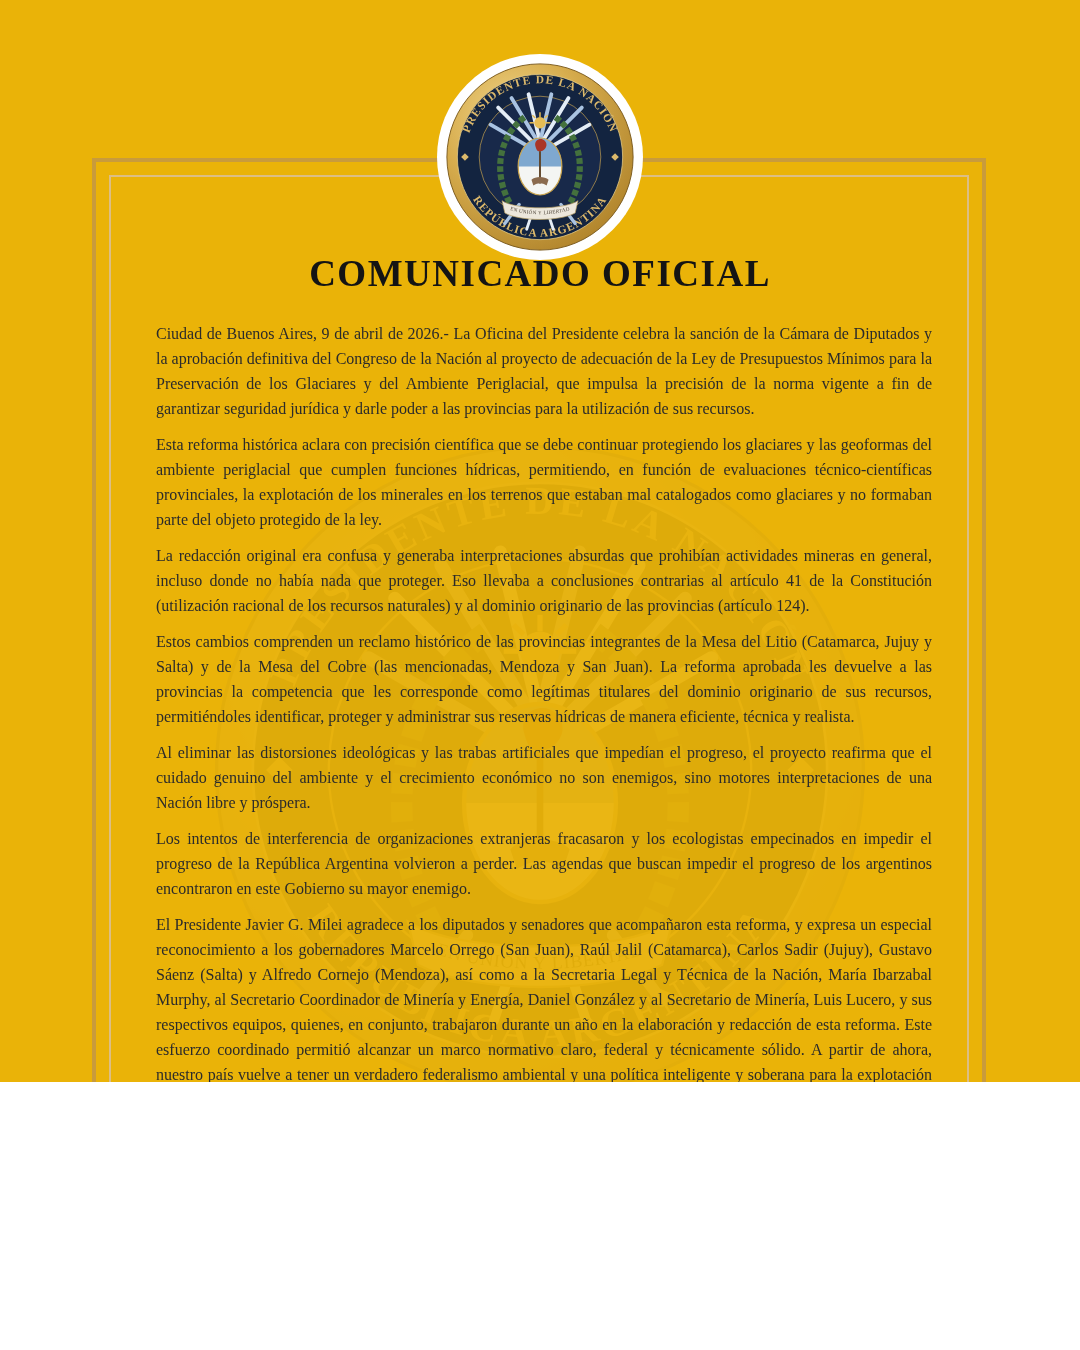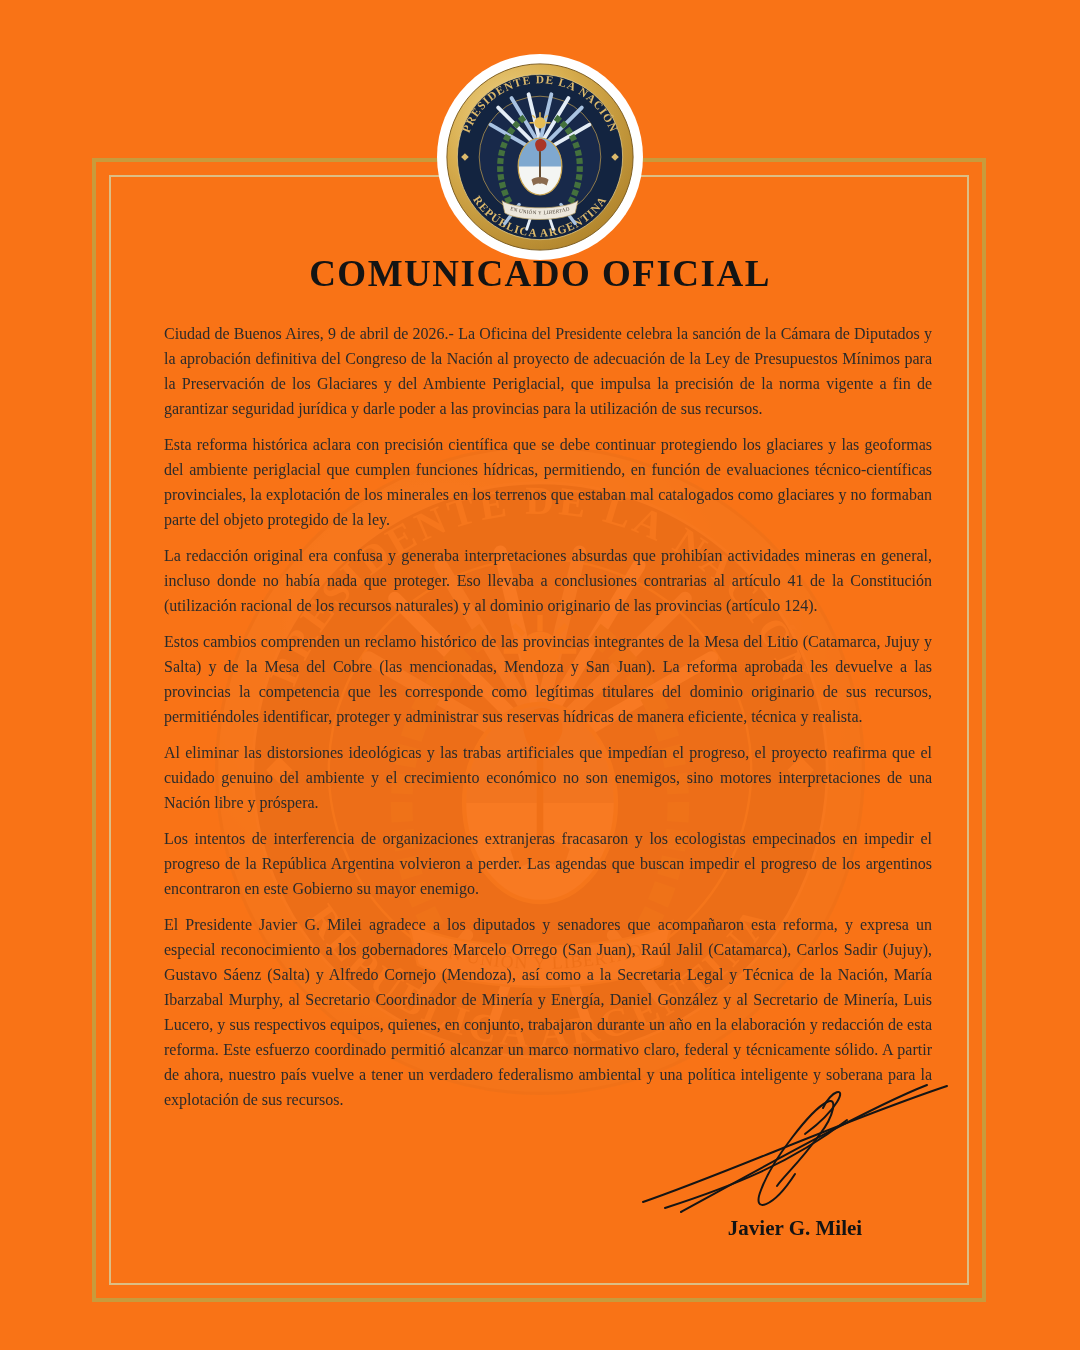--- a/index.html
+++ b/index.html
@@ -1,19 +1,19 @@
 <!DOCTYPE html>
 <html><head>
 <meta charset="utf-8">
 <style>
   html,body{margin:0;padding:0;background:#ffffff;}
   .page{
     position:relative;
-    width:1080px;height:1350px;
-    background:#f97316;
+    width:1080px;height:1082px;
+    background:#eab308;
     overflow:hidden;
     font-family:"Liberation Serif", serif;
   }
   
   .frame-outer{
     position:absolute;left:92px;top:158px;width:886px;height:1136px;
     border:4px solid #C89B3C;z-index:1;
   }
   .frame-inner{
     position:absolute;left:109px;top:175px;width:856px;height:1106px;
@@ -39,21 +39,21 @@
   .title{
     margin:0;text-align:center;
     font-size:37px;font-weight:bold;letter-spacing:1.5px;color:#141414;
   }
   .subtitle{
     margin:14px 0 0 0;text-align:center;
     font-size:20px;font-weight:bold;letter-spacing:0.4px;color:#1c1c1c;
   }
   .body-text{margin-top:26px;}
   .body-text p{
-    margin:0 0 11px 16px;
+    margin:0 0 11px 8px;
     font-size:16px;line-height:25px;
     text-align:justify;text-justify:inter-word;
   }
   .signature{
     position:absolute;left:630px;top:1082px;width:330px;z-index:2;
     text-align:center;color:#141414;
   }
   .signature svg{display:block;margin:0 auto;}
   .sig-name{font-size:21px;font-weight:bold;margin-top:2px;}
   .sig-role{font-size:20px;font-weight:bold;margin-top:2px;}

